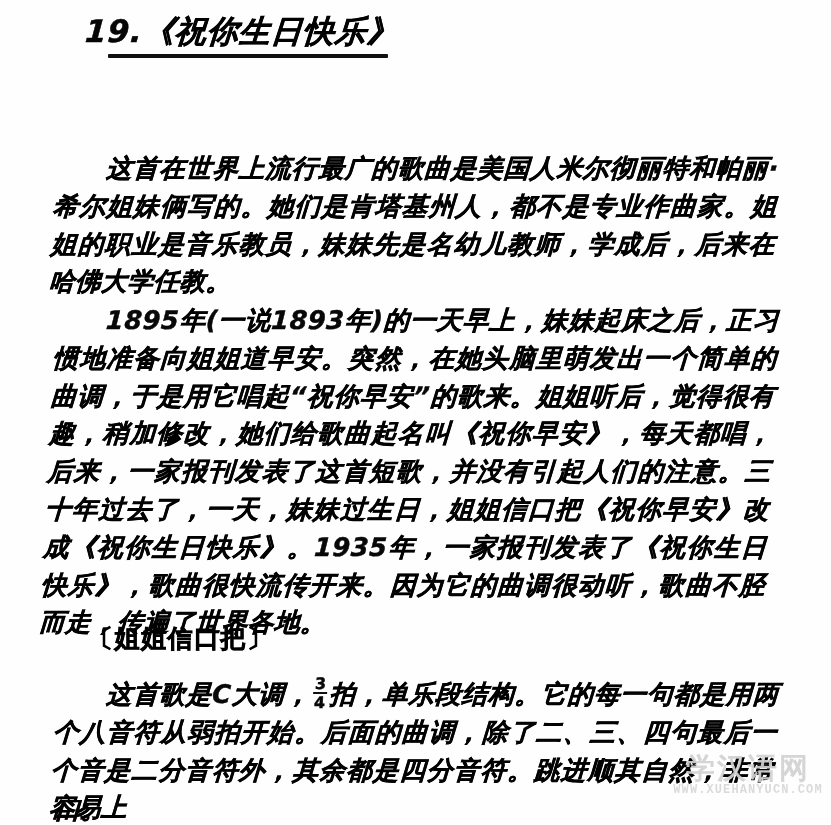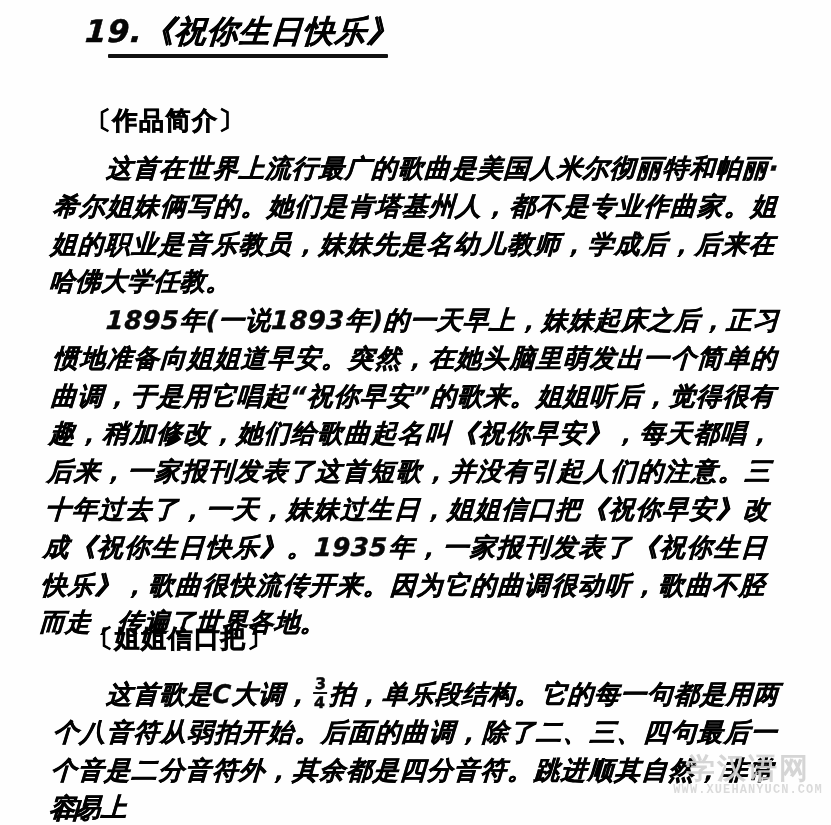--- a/index.html
+++ b/index.html
@@ -163,21 +163,20 @@
 </head>
 <body>
 
 <div class="page">
 
   <div class="title-block">
     <div class="title-text">19.《祝你生日快乐》</div>
     <div class="title-rule"></div>
   </div>
 
-  <div class="section-head" id="sec-intro">〔作品简介〕</div>
 
   <div class="para" id="para-1">
     <span class="indent"></span><span>这首在世界上流行最广的歌曲是美国人米尔彻丽特和帕丽·希尔姐妹俩写的。她们是肯塔基州人，都不是专业作曲家。姐姐的职业是音乐教员，妹妹先是名幼儿教师，学成后，后来在哈佛大学任教。</span>
   </div>
 
   <div class="para" id="para-2">
     <span class="indent"></span><span>1895年(一说1893年)的一天早上，妹妹起床之后，正习惯地准备向姐姐道早安。突然，在她头脑里萌发出一个简单的曲调，于是用它唱起“祝你早安”的歌来。姐姐听后，觉得很有趣，稍加修改，她们给歌曲起名叫《祝你早安》，每天都唱，后来，一家报刊发表了这首短歌，并没有引起人们的注意。三十年过去了，一天，妹妹过生日，姐姐信口把《祝你早安》改成《祝你生日快乐》。1935年，一家报刊发表了《祝你生日快乐》，歌曲很快流传开来。因为它的曲调很动听，歌曲不胫而走，传遍了世界各地。</span>
   </div>
 
   <div class="section-head" id="sec-appr">〔姐姐信口把〕</div>

